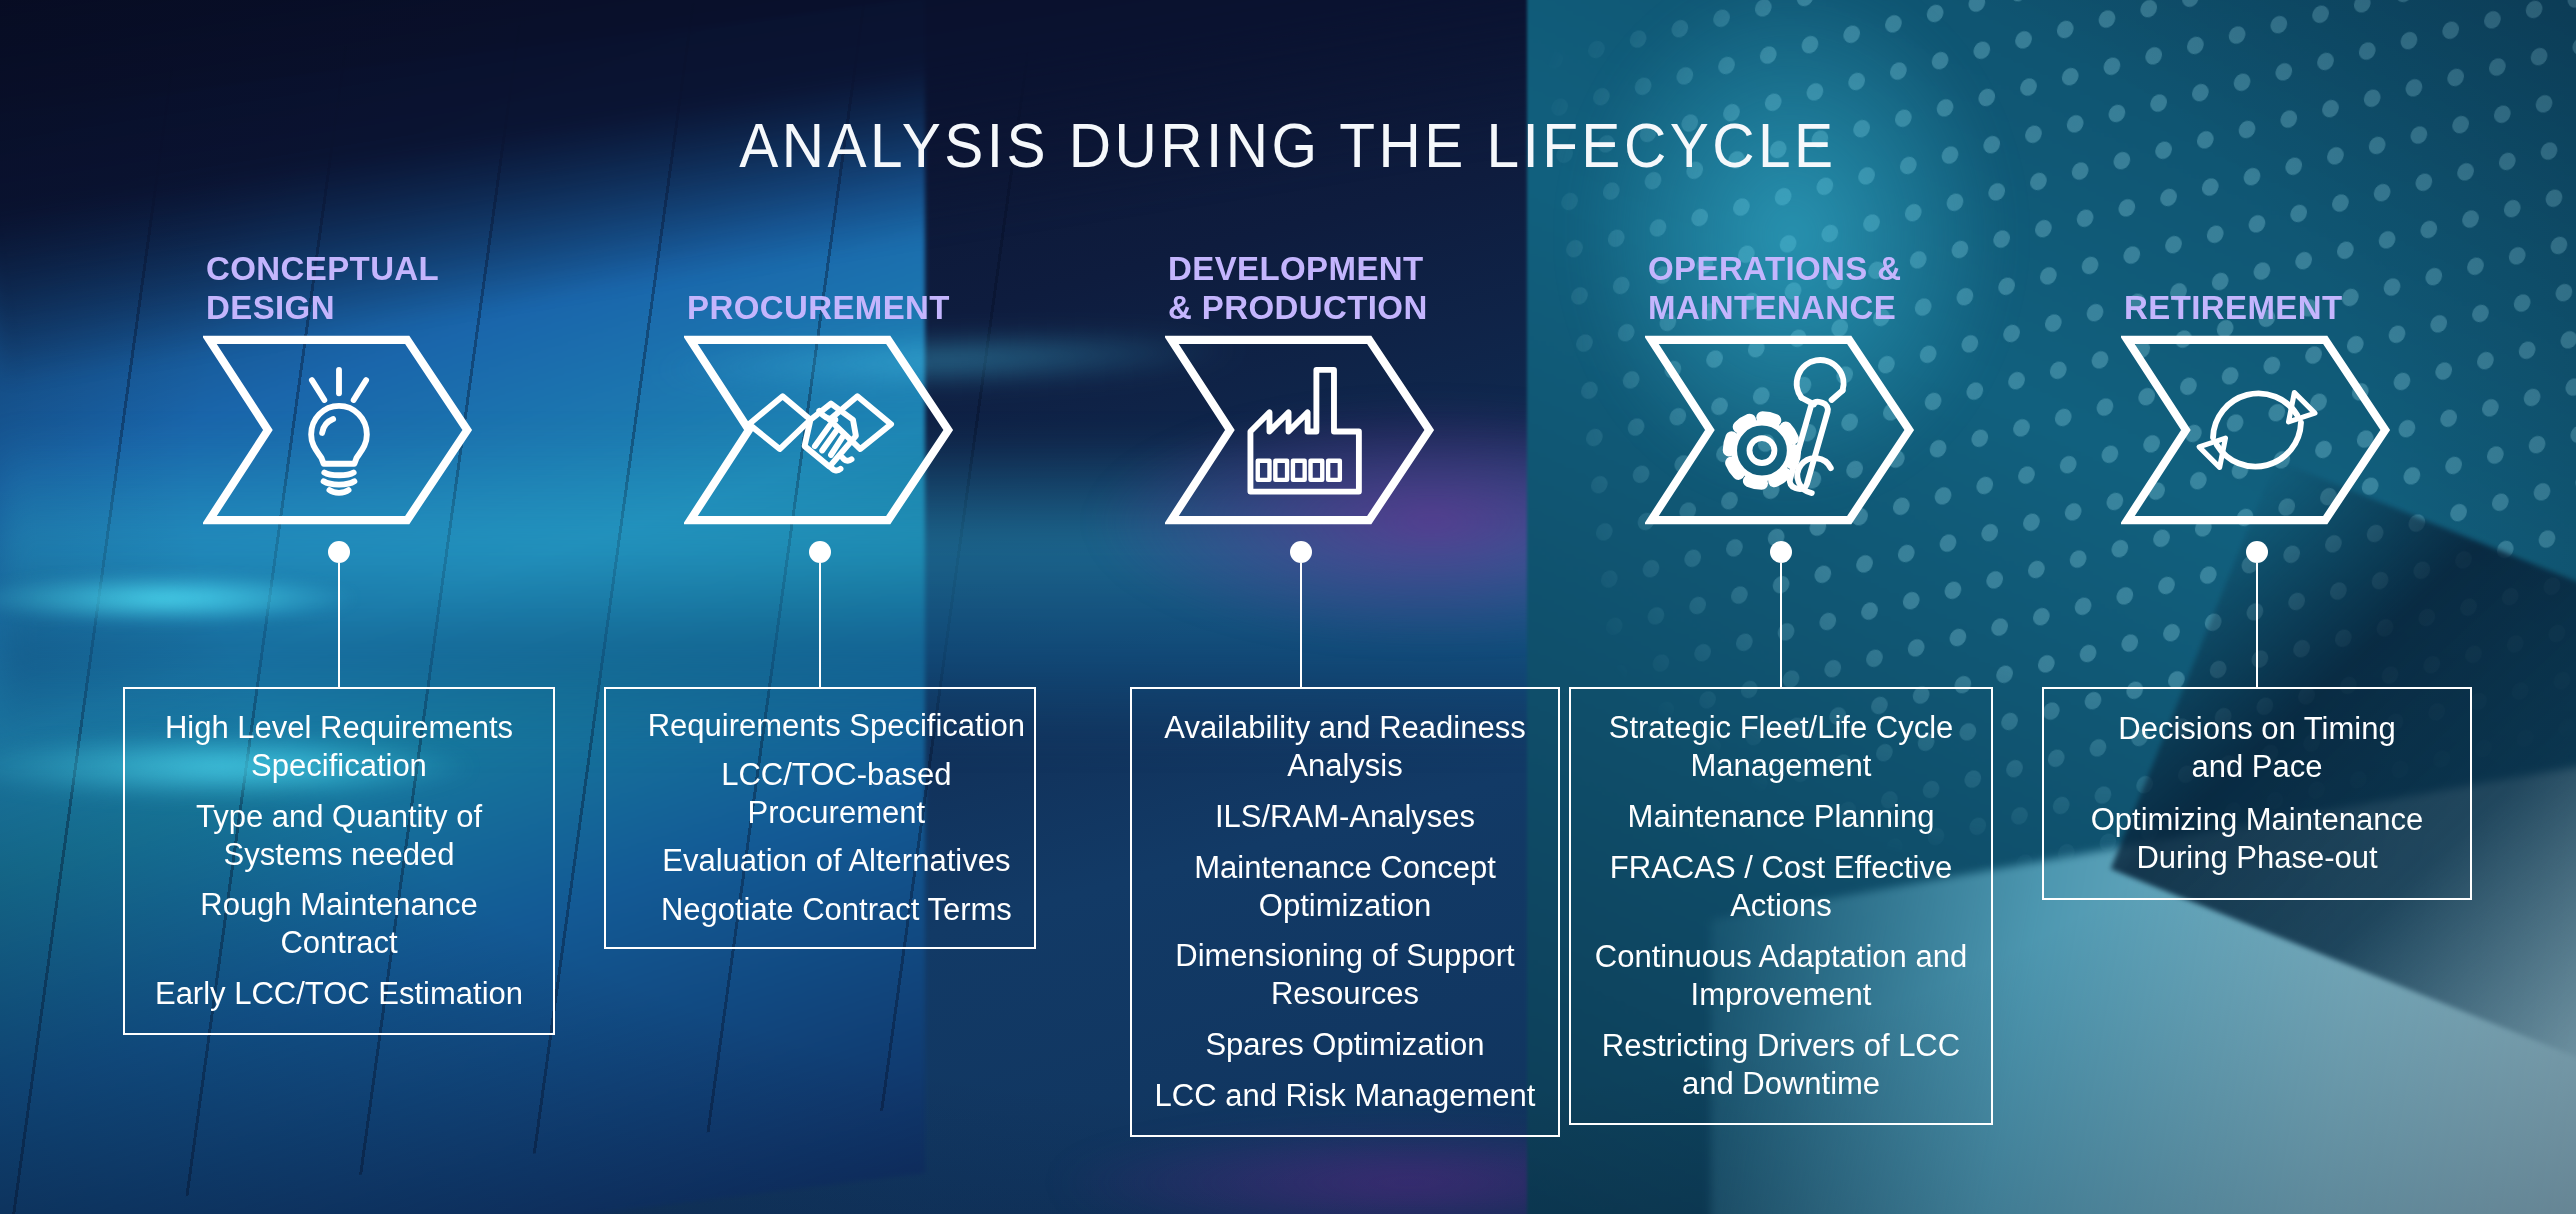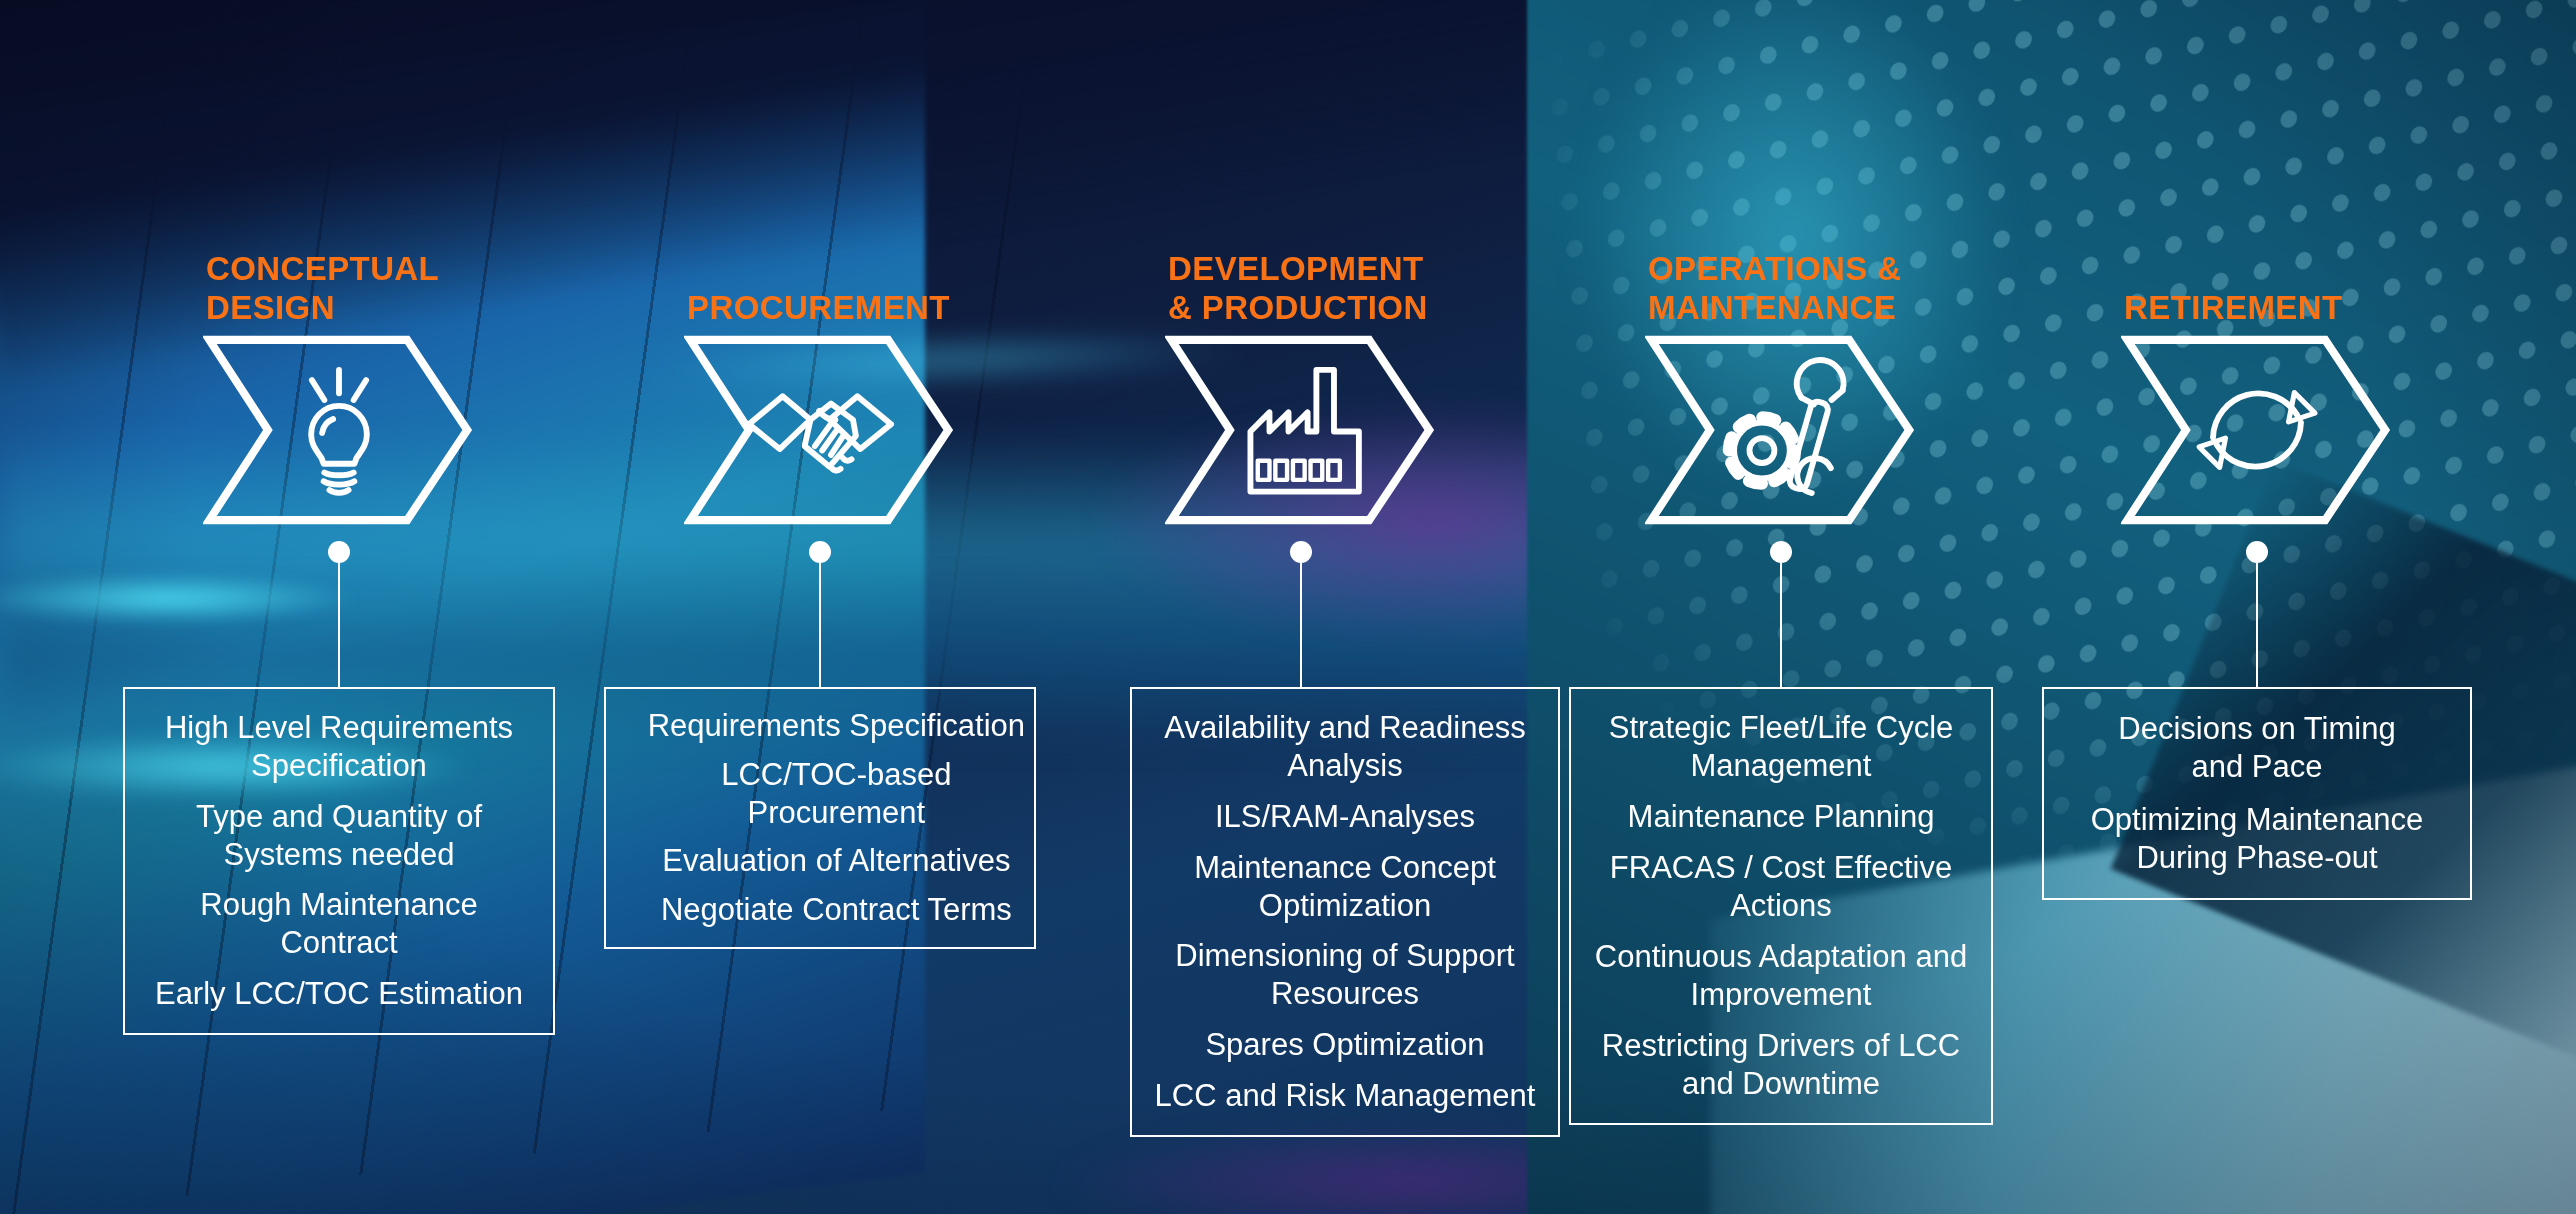--- a/index.html
+++ b/index.html
@@ -50,21 +50,21 @@
   .title-inner{display:inline-block;transform:scaleX(.93);}
   
   .phase{position:absolute;top:0;height:1215px;}
   .c1{left:123px;width:432px;}
   .c2{left:604px;width:432px;}
   .c3{left:1086px;width:430px;}
   .c4{left:1569px;width:424px;}
   .c5{left:2042px;width:430px;}
   .header{position:absolute;top:218px;height:109px;left:calc(50% - 133px);width:316px;
     display:flex;flex-direction:column;justify-content:flex-end;
-    font-size:33px;font-weight:700;line-height:39px;letter-spacing:0.4px;color:#f97316;}
+    font-size:33px;font-weight:700;line-height:39px;letter-spacing:0.4px;color:#c4b5fd;}
   .chev{position:absolute;top:334px;left:calc(50% - 136px);width:272px;height:192px;}
   .dot{position:absolute;top:541px;left:calc(50% - 11px);width:22px;height:22px;border-radius:50%;background:#fff;}
   .vline{position:absolute;top:563px;left:calc(50% - 1.5px);width:2.9px;height:124px;background:#fff;}
   .box{position:absolute;top:687px;left:0;width:100%;box-sizing:border-box;
     border:2.9px solid #fff;display:flex;flex-direction:column;justify-content:space-evenly;
     align-items:center;padding:7.3px 10.3px;}
   .c1 .box{height:348px;}
   .c2 .box{height:262px;padding-left:43px;}
   .c3 .box{height:450px;margin-left:44px;}
   .c4 .box{height:438px;}
@@ -90,20 +90,23 @@
     <div class="bg-purple1"></div>
     <div class="bg-purple2"></div>
     <div class="bg-right"></div>
     <div class="bg-dots"></div>
     <div class="bg-rightlight"></div>
     <div class="bg-floor"></div>
     <div class="bg-bench"></div>
     <div class="bg-vignette"></div>
   </div>
 
+  <div class="title">
+    <span class="title-inner">ANALYSIS DURING THE LIFECYCLE</span>
+  </div>
 
   <div class="phase c1">
     <div class="header">
       <div>CONCEPTUAL</div>
       <div>DESIGN</div>
     </div>
     <svg class="chev" viewBox="0 0 370 262">
       <polygon points="8,8 278,8 360,131 278,254 8,254 88,131" stroke="#fff" stroke-width="11" fill="none"></polygon>
       <g class="icon" transform="translate(120,43)" stroke-linecap="round" stroke-linejoin="round">
         <line x1="65" y1="6" x2="65" y2="38"></line>

